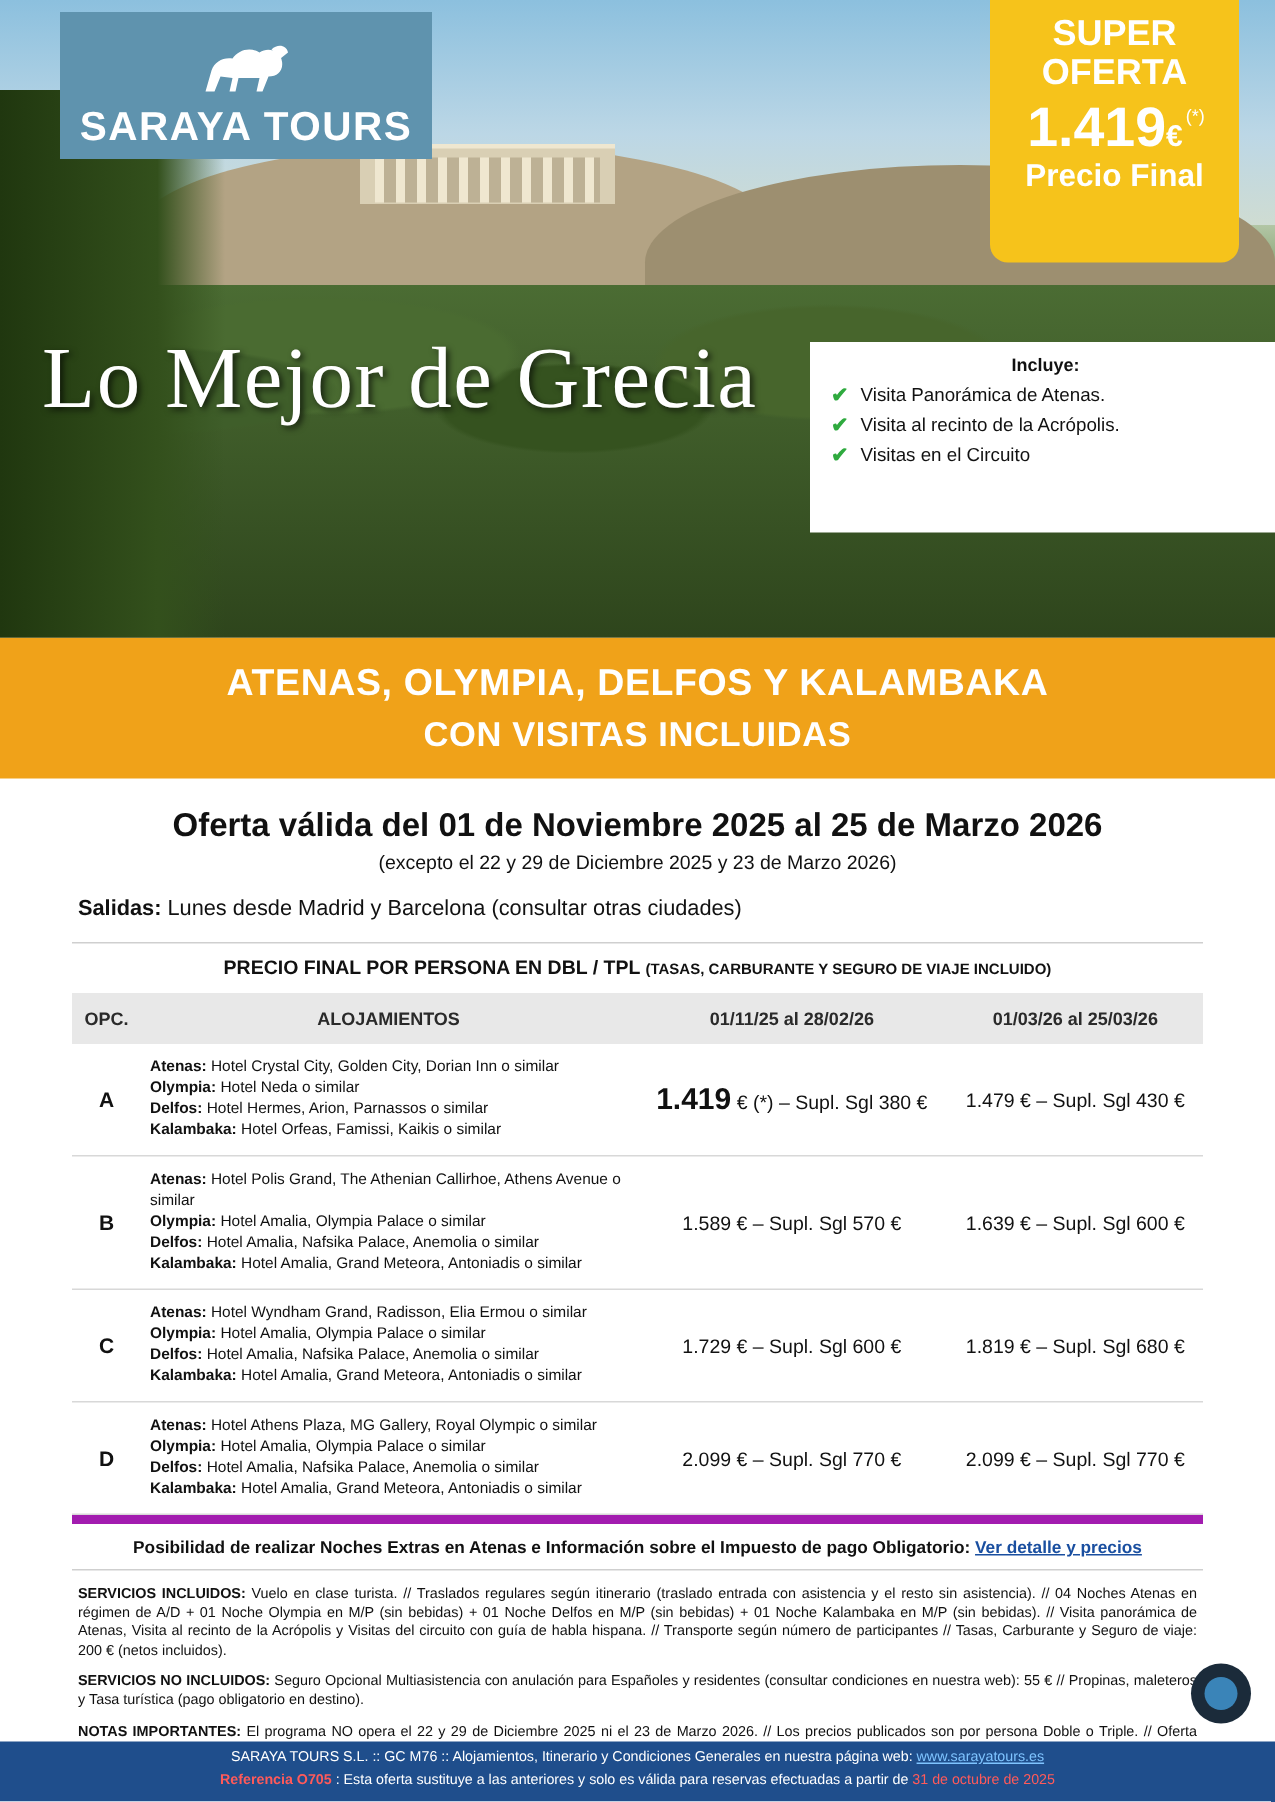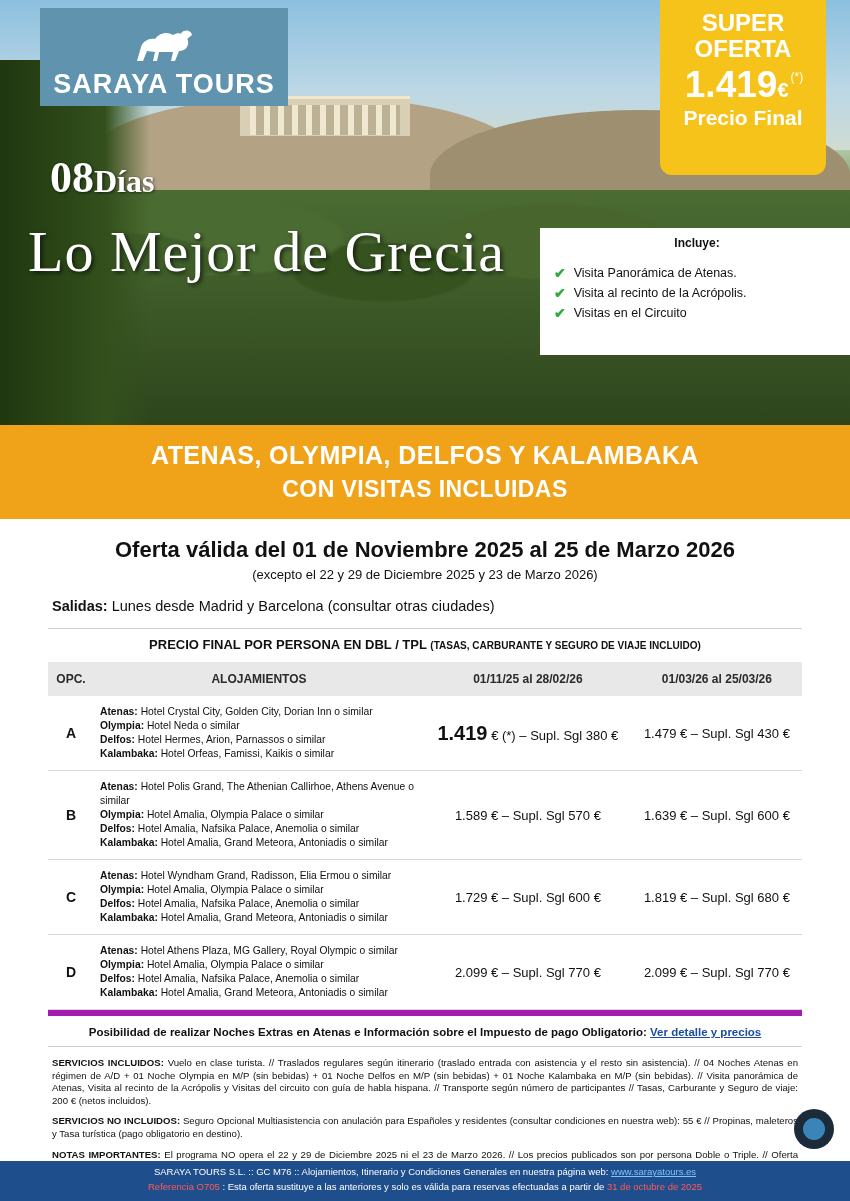--- a/index.html
+++ b/index.html
@@ -100,21 +100,21 @@
     text-shadow:2px 2px 4px rgba(0,0,0,.65);
     letter-spacing:1px;
   }
 
   .incluye-box {
     position:absolute; right:0px; top:228px;
     width:310px; height:127px;
     background:#ffffff;
     padding:8px 10px 8px 14px;
   }
-  .incluye-title { font-size:12px; font-weight:700; text-align:center; margin-bottom:16px;}
+  .incluye-title { font-size:12px; font-weight:700; text-align:center; margin-bottom:6px;}
   .inc-row { display:flex; align-items:flex-start; margin:6px 0; font-size:12.5px; }
   .check { color:#2faa3f; font-size:14px; font-weight:700; margin-right:8px; line-height:14px;}
 
   
   .band {
     width:850px; height:94px; background:#f0a219;
     color:#ffffff; text-align:center;
     display:flex; flex-direction:column; justify-content:center;
   }
   .band-l1 { font-size:25px; font-weight:700; letter-spacing:.4px;}
@@ -167,21 +167,21 @@
   .fine p { margin:0 0 8px 0; }
   .fine b { font-weight:700; }
 
   
   .footer {
     position:absolute; left:0; bottom:0; width:850px; height:40px;
     background:#1f4e8c; color:#ffffff;
     font-size:9.5px; text-align:center; padding-top:5px;
   }
   .footer a { color:#7fc4ff; text-decoration:underline; }
-  .footer .ref { color:#ff5a5a; font-weight:400; }
+  .footer .ref { color:#ff5a5a; font-weight:700; }
   .footer .ref2 { color:#ff5a5a; }
   .footer .l2 { margin-top:4px; }
 
   .fab {
     position:absolute; right:16px; bottom:52px;
     width:40px; height:40px; border-radius:50%;
     background:#1b2b3a; display:flex; align-items:center; justify-content:center;
   }
   .fab .inner { width:22px; height:22px; border-radius:50%; background:#3a84b8; }
 </style>
@@ -208,23 +208,20 @@
 
   <div class="super-oferta">
     <div class="so-l1">SUPER</div>
     <div class="so-l2">OFERTA</div>
     <div>
       <span class="so-price">1.419</span><span class="so-eur">€</span><span class="so-ast">(*)</span>
     </div>
     <div class="so-final">Precio Final</div>
   </div>
 
-  <div class="hero-days">
-    <span>08</span><span class="d2">Días</span>
-  </div>
 
   <div class="hero-title">Lo Mejor de Grecia</div>
 
   <div class="incluye-box">
     <div class="incluye-title">Incluye:</div>
     <div class="inc-row">
       <span class="check">✔</span>
       <span>Visita Panorámica de Atenas.</span>
     </div>
     <div class="inc-row">

